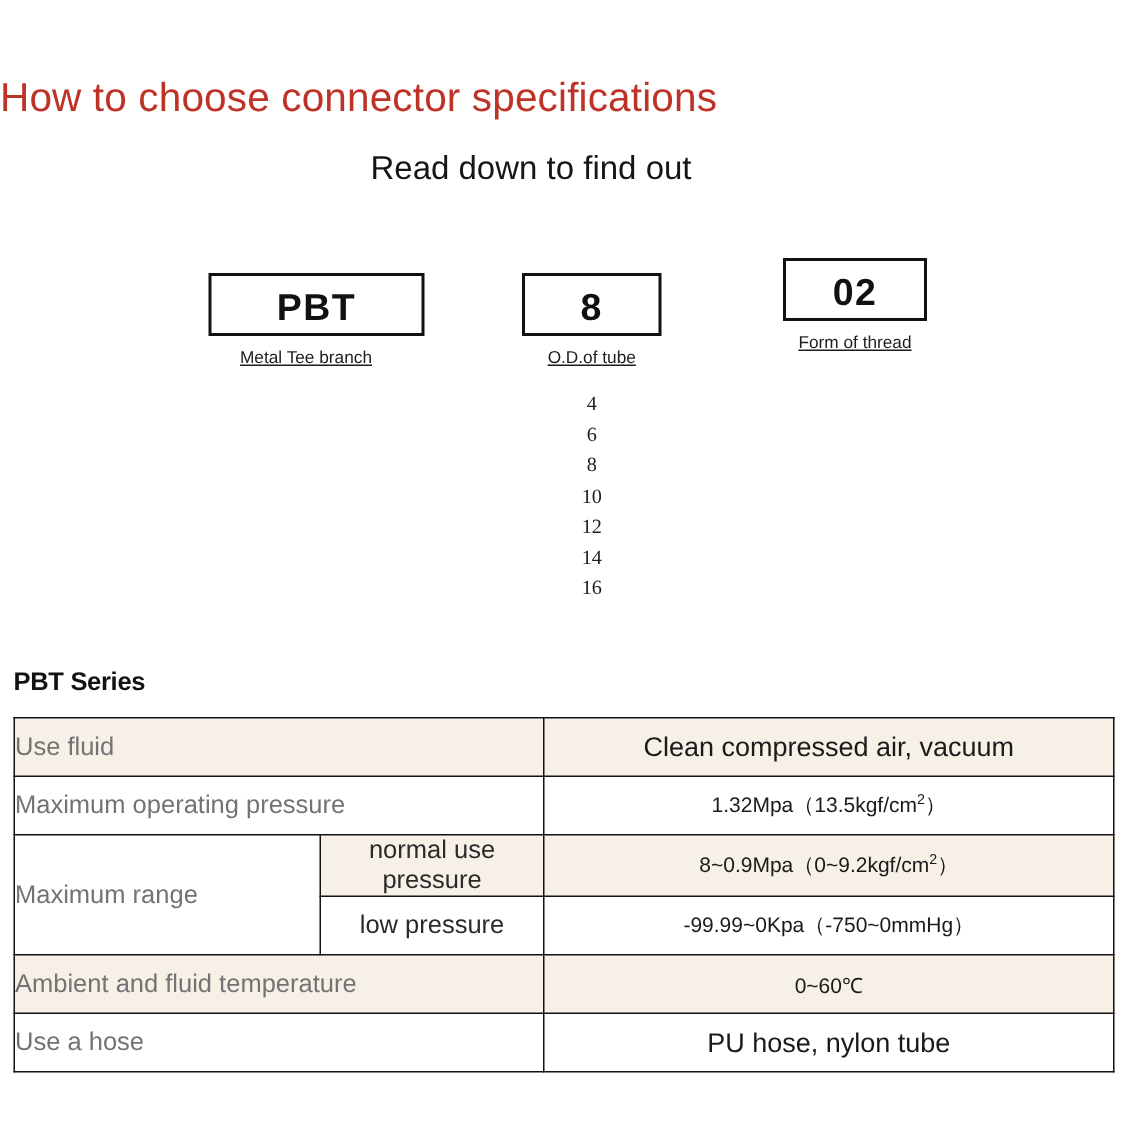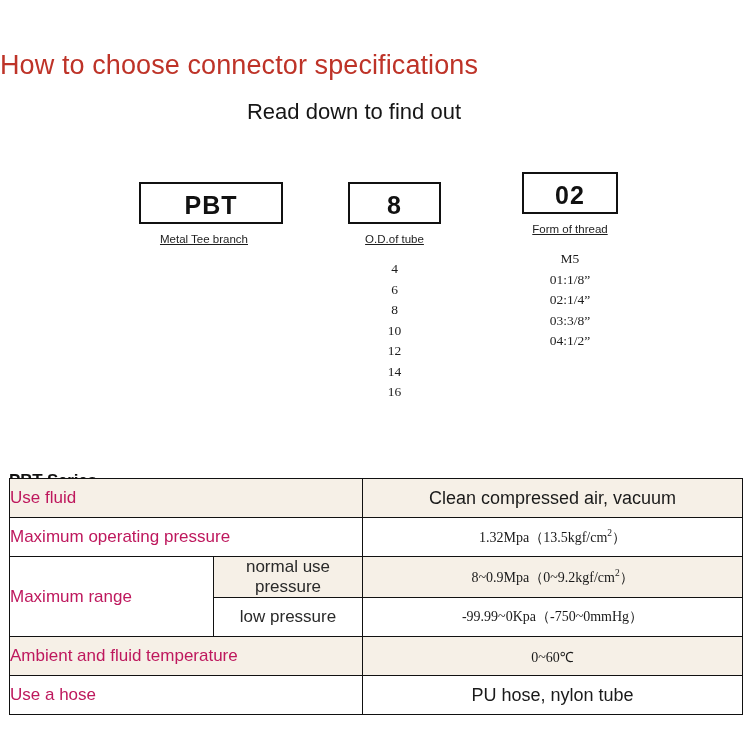--- a/index.html
+++ b/index.html
@@ -81,21 +81,20 @@
 
   
   #series-label {
     position: absolute;
     left: 9px;
     top: 445px;
     font-size: 17px;
     font-weight: bold;
     color: #121212;
     letter-spacing: -0.2px;
-    margin-top: 26px;
   }
 
   
   #spec-table {
     position: absolute;
     left: 9px;
     top: 478px;
     width: 733px;
     border-collapse: collapse;
     table-layout: fixed;
@@ -103,38 +102,38 @@
   #spec-table td {
     border: 1px solid #111111;
     padding: 0;
     vertical-align: middle;
   }
   .row-shaded { background: #F6F0E7; }
   .row-plain  { background: #ffffff; }
 
   .lbl {
     font-size: 17px;
-    color: #be185d;
+    color: #737373;
     padding: 0 0 0 12px;
     height: 38px;
   }
   .lbl-tall { height: 76px; }
   .sublbl {
     font-size: 17px;
     color: #2a2a2a;
     text-align: center;
     height: 38px;
   }
   .val {
     text-align: center;
     color: #1a1a1a;
     height: 38px;
   }
   .val-big  { font-size: 18px; }
-  .val-small{ font-size: 14px; font-family: Liberation Serif, serif; }
+  .val-small{ font-size: 14px; font-family: Liberation Sans, sans-serif; }
   .val-small sup { font-size: 9.5px; }
 </style>
 </head>
 <body>
 
 <div id="main-title">How to choose connector specifications</div>
 
 <div id="sub-title">Read down to find out</div>
 
 <div class="code-group" id="group-series">
@@ -152,27 +151,20 @@
     <div>10</div>
     <div>12</div>
     <div>14</div>
     <div>16</div>
   </div>
 </div>
 
 <div class="code-group" id="group-thread">
   <div class="code-box">02</div>
   <div class="code-caption">Form of thread</div>
-  <div class="code-options">
-    <div>M5</div>
-    <div>01:1/8”</div>
-    <div>02:1/4”</div>
-    <div>03:3/8”</div>
-    <div>04:1/2”</div>
-  </div>
 </div>
 
 <div id="series-label">PBT Series</div>
 
 <table id="spec-table">
   <colgroup>
     <col style="width:204px">
     <col style="width:149px">
     <col style="width:380px">
   </colgroup>

